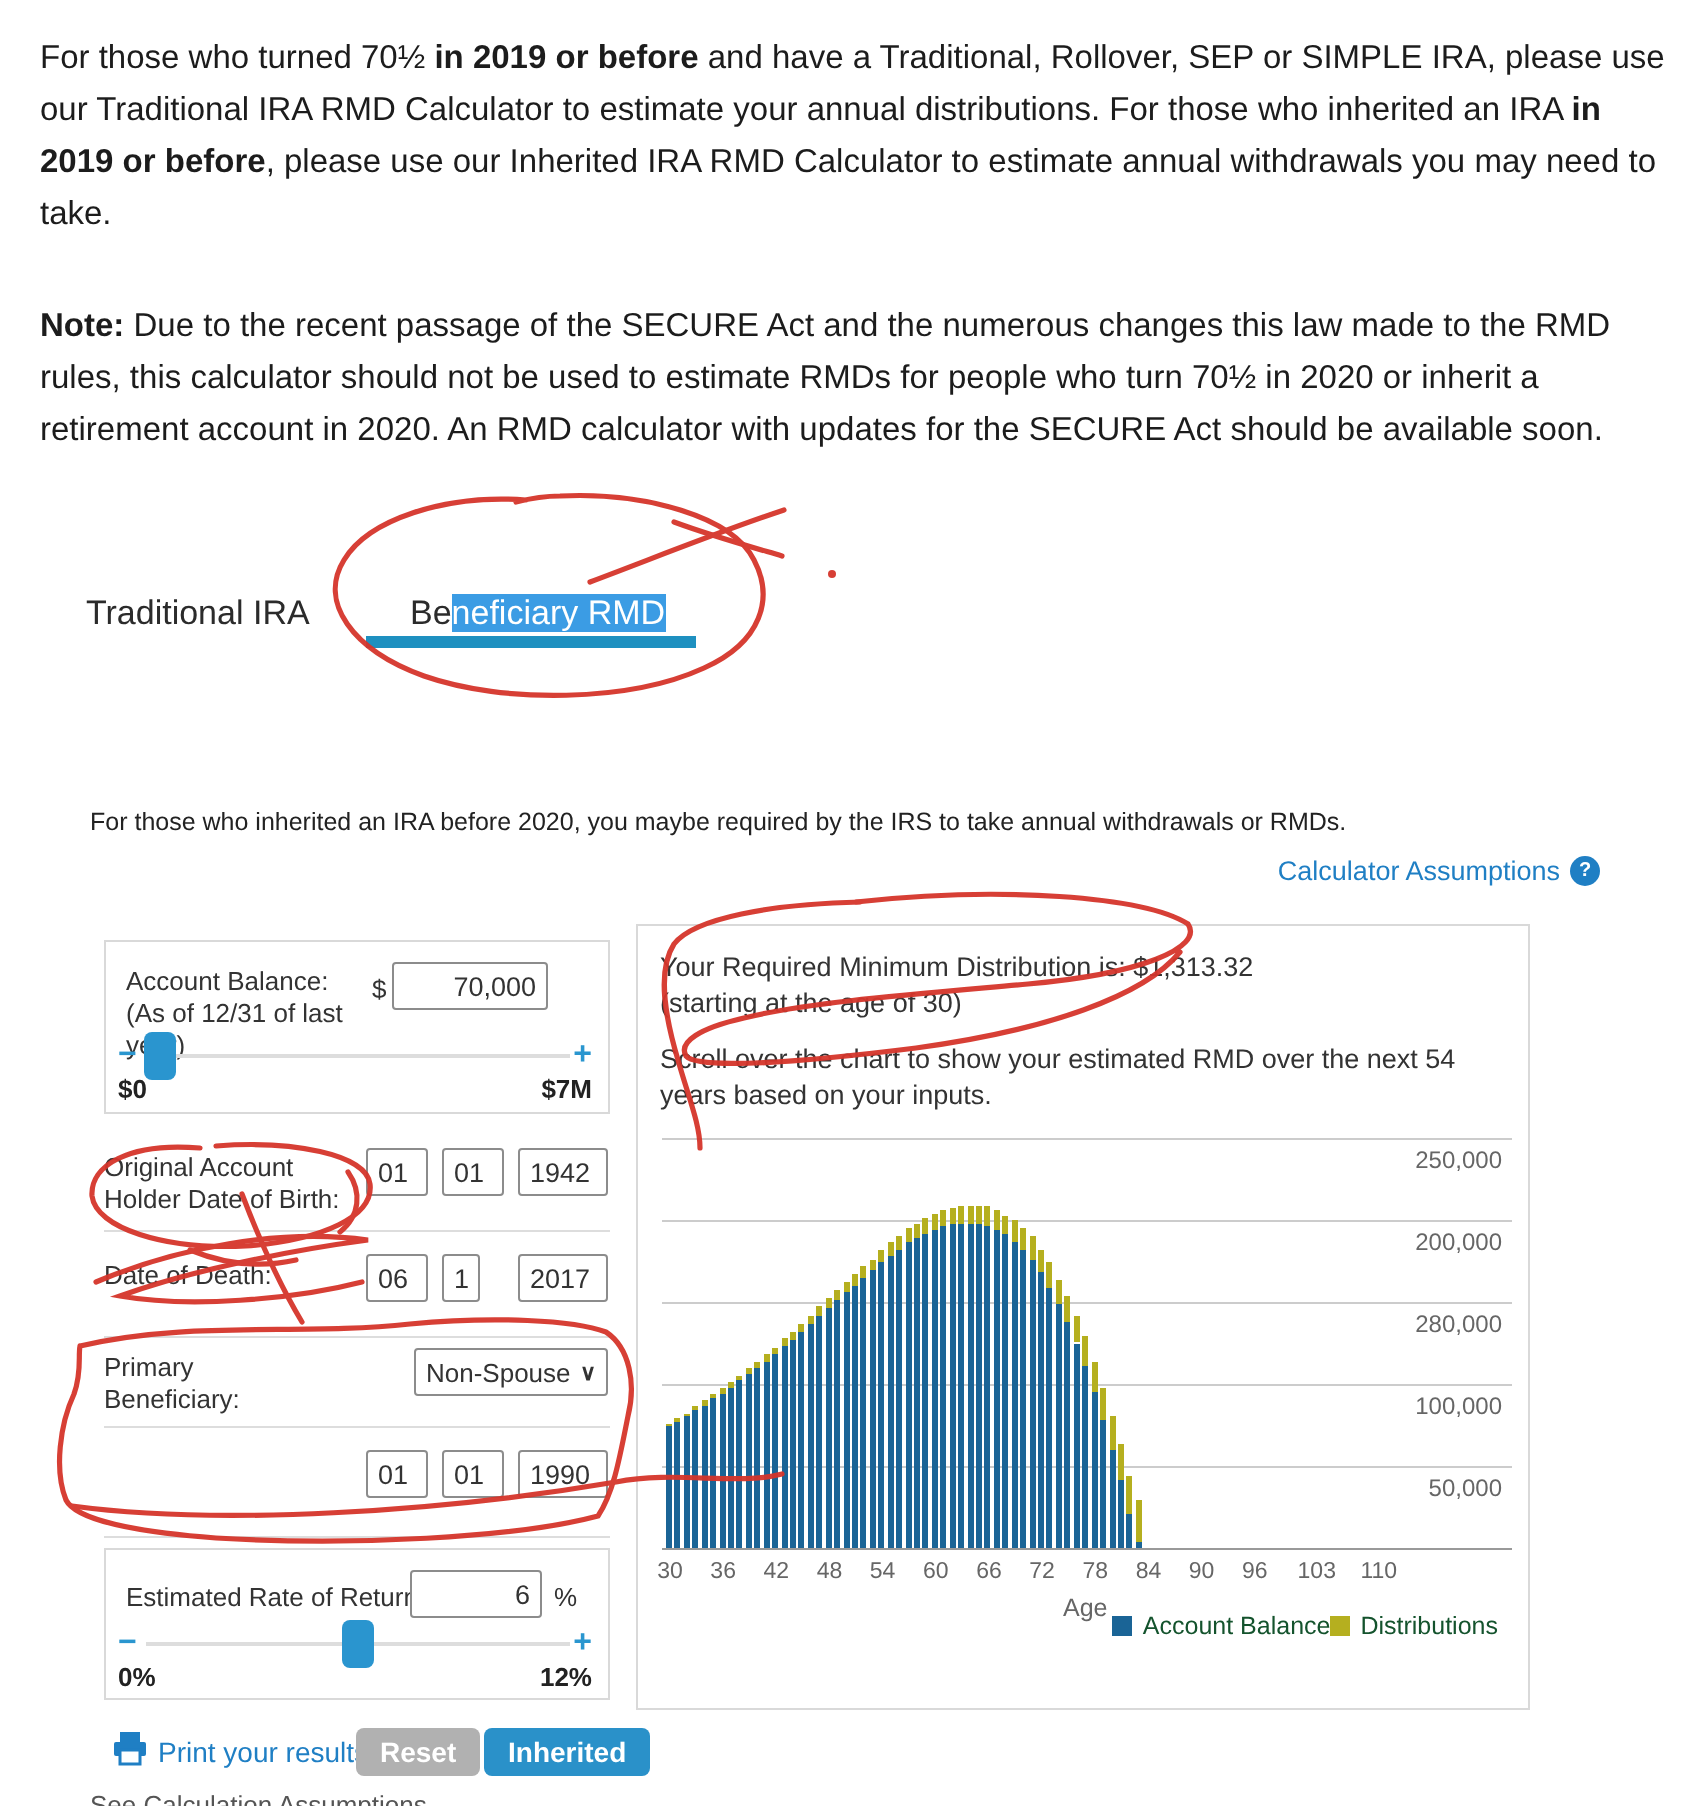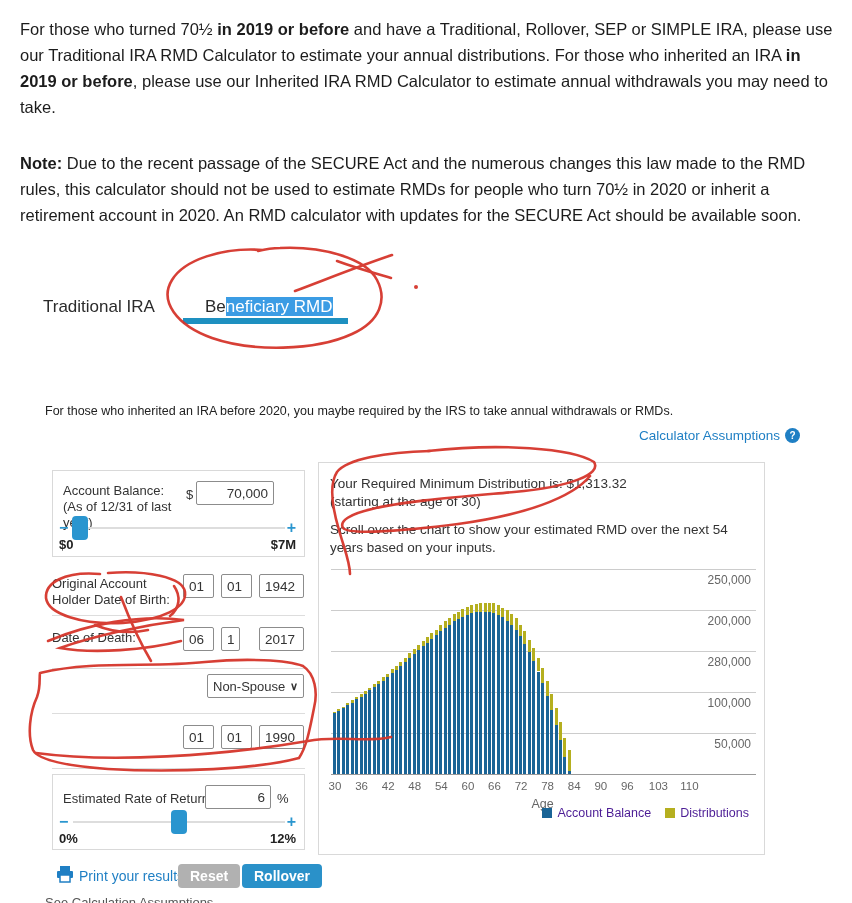--- a/index.html
+++ b/index.html
@@ -34,21 +34,21 @@
     font-family:"Liberation Sans", sans-serif; height:24px; padding:0 12px; cursor:pointer; }
   .btn-reset { background:#b1b1b1; }
   .btn-calc { background:#2a91c9; }
   .print-link { color:#1f7fc4; font-size:14px; cursor:pointer; }
   .result-text { font-size:13.5px; color:#333; line-height:18px; }
   .gridline { position:absolute; height:1px; background:#ccc; }
   .baseline { position:absolute; height:1px; background:#999; }
   .ytick { position:absolute; font-size:12px; color:#666; text-align:right; width:70px; }
   .xtick { position:absolute; font-size:11.5px; color:#666; transform:translateX(-50%); }
   .axis-title { font-size:12.5px; color:#666; }
-  .legend { display:flex; gap:14px; align-items:center; font-size:12.5px; color:#4c1d95;margin-left:48px; }
+  .legend { display:flex; align-items:center; font-size:12.5px; color:#14532d;margin-left:48px; }
   .legend-item { display:flex; gap:5px; align-items:center; }
   .legend-swatch { width:10px; height:10px; display:inline-block; }
   .bar { position:absolute; bottom:0; width:3px; }
   .chev { font-size:11px; font-weight:bold; color:#333; }
   .footer-clip { height:8px; overflow:hidden; font-size:13px; color:#555; width:400px; }
   svg.ink { position:absolute; left:0; top:0; pointer-events:none; z-index:60; }
 </style>
 </head>
 <body>
 
@@ -86,20 +86,21 @@
   <input class="tinput abs" style="left: 221px; top: 574px; width: 31px;" value="01">
   <input class="tinput abs" style="left: 259px; top: 574px; width: 45px;" value="1942">
   <div class="divider abs" style="left:52px; top:615px; width:253px;"></div>
 
   <div class="flabel abs" style="left:52px; top:630px; width:128px;">Date of Death:</div>
   <input class="tinput abs" style="left: 183px; top: 627px; width: 31px;" value="06">
   <input class="tinput abs" style="left: 221px; top: 627px; width: 19px;" value="13">
   <input class="tinput abs" style="left: 259px; top: 627px; width: 45px;" value="2017">
   <div class="divider abs" style="left:52px; top:668px; width:253px;"></div>
 
+  <div class="flabel abs" style="left:52px; top:676px; width:110px;">Primary Beneficiary:</div>
   <div class="tinput abs" style="left:207px; top:674px; width:97px; display:flex; align-items:center; justify-content:space-between; cursor:pointer;">
     <span style="font-size:13px;">Non-Spouse</span>
     <span class="chev">∨</span>
   </div>
   <div class="divider abs" style="left:52px; top:713px; width:253px;"></div>
 
   <input class="tinput abs" style="left: 183px; top: 725px; width: 31px;" value="01">
   <input class="tinput abs" style="left: 221px; top: 725px; width: 31px;" value="01">
   <input class="tinput abs" style="left: 259px; top: 725px; width: 45px;" value="1990">
   <div class="divider abs" style="left:52px; top:768px; width:253px;"></div>
@@ -116,21 +117,21 @@
     <span class="range-label abs" style="right:8px; top:56px;">12%</span>
   </div>
 
   <svg class="abs" style="left:56px; top:865px;" width="18" height="18" viewBox="0 0 18 18">
     <rect x="4" y="1" width="10" height="5" fill="#1f7fc4"></rect>
     <rect x="1" y="6" width="16" height="7" rx="1" fill="#1f7fc4"></rect>
     <rect x="4" y="10" width="10" height="7" fill="#fff" stroke="#1f7fc4" stroke-width="1.5"></rect>
   </svg>
   <span class="print-link abs" style="left:79px; top:868px;">Print your results</span>
   <button class="btn btn-reset abs" style="left:178px; top:864px;">Reset</button>
-  <button class="btn btn-calc abs" style="left:242px; top:864px;">Rollover</button>
+  <button class="btn btn-calc abs" style="left:242px; top:864px;">Inherited</button>
 
   <div class="footer-clip abs" style="left:45px; top:895px;">See Calculation Assumptions</div>
 
   <div class="panel abs" style="left:318px; top:462px; width:447px; height:393px;">
     <div class="result-text abs" style="left:11px; top:12px;">Your Required Minimum Distribution is: $1,313.32</div>
     <div class="result-text abs" style="left:11px; top:30px;">(starting at the age of 30)</div>
     <div class="result-text abs" style="left:11px; top:58px; width:432px;">Scroll over the chart to show your estimated RMD over the next 54 years based on your inputs.</div>
 
     <div class="abs" id="chart" style="left:0; top:0; width:447px; height:393px;">
         <div class="gridline" style="left: 12px; top: 106px; width: 425px;"></div>

